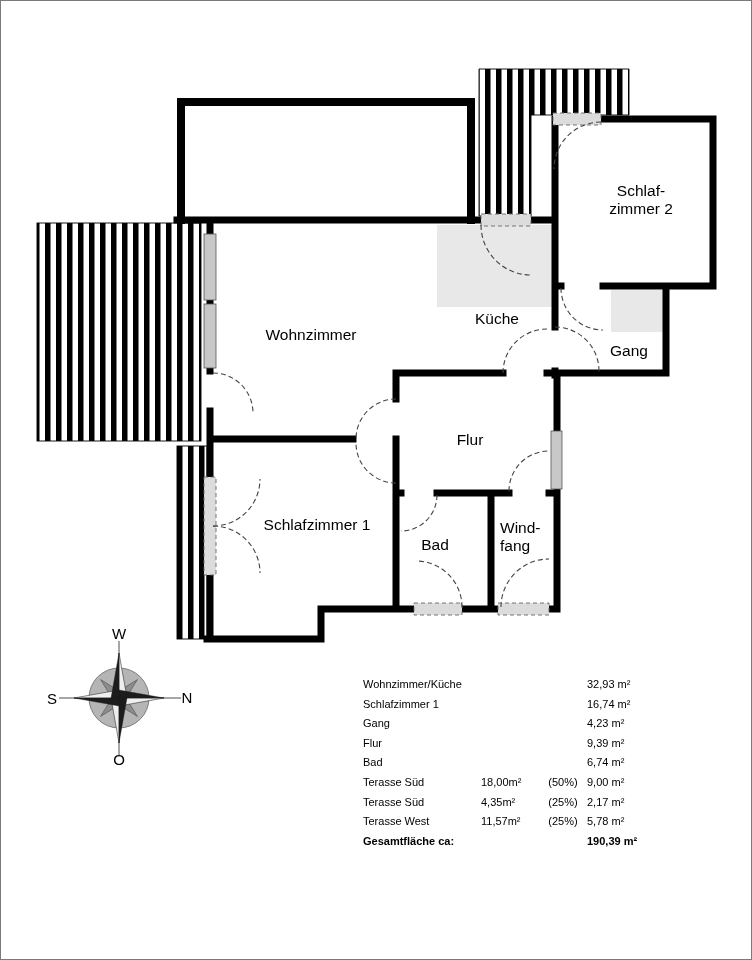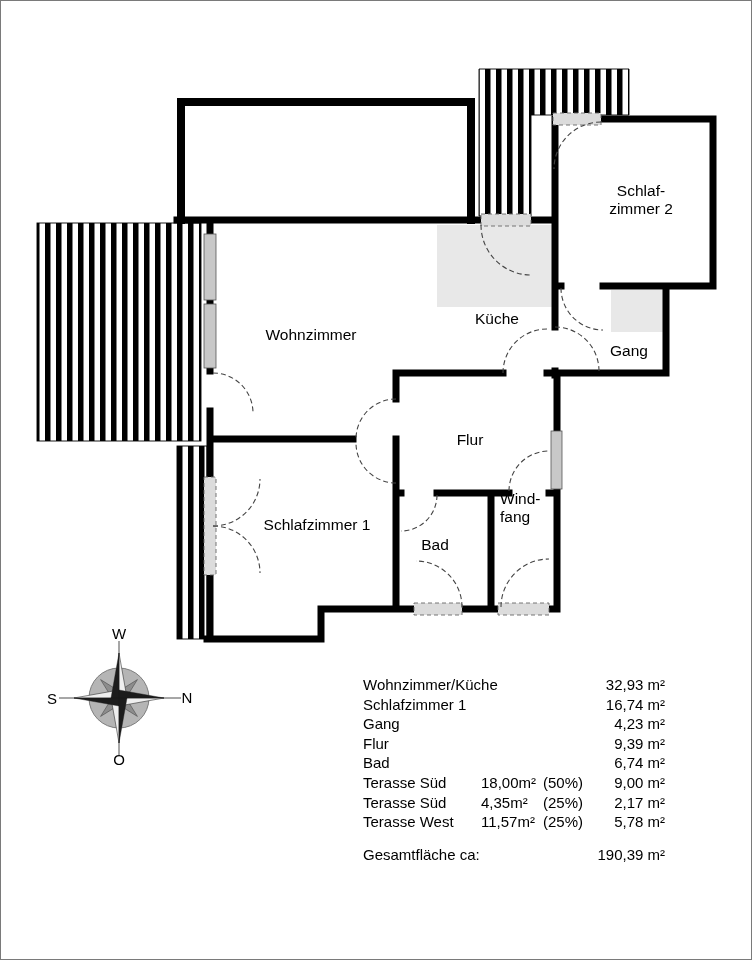--- a/index.html
+++ b/index.html
@@ -6,27 +6,27 @@
   *{margin:0;padding:0;box-sizing:border-box}
   html,body{background:#fff}
   body{font-family:"Liberation Sans",sans-serif;color:#000}
   .page{position:relative;width:752px;height:960px;background:#fff;border:1px solid #7a7a7a;overflow:hidden}
   .plan{position:absolute;left:0;top:0;width:752px;height:960px;display:block}
   .room-label{position:absolute;transform:translate(-50%,-50%);font-size:15.5px;line-height:1.15;white-space:nowrap}
   .room-label.center{text-align:center}
   .room-label .ln{display:block}
   .room-label.anchor-left{transform:translate(0,-50%);text-align:left}
   .compass-letter{position:absolute;transform:translate(-50%,-50%);font-size:15px}
-  .area-table{position:absolute;left:362px;top:674px;width:302px;font-size:15px;line-height:19.6px}
+  .area-table{position:absolute;left:362px;top:674px;width:302px;font-size:11px;line-height:19.6px}
   .trow{display:flex}
   .tl{flex:1;white-space:nowrap}
   .tm{width:58px;white-space:nowrap}
   .tp{width:48px;text-align:center;white-space:nowrap}
-  .tv{width:78px;text-align:right;white-space:nowrap}
-  .trow.total{margin-top:13px;font-weight:normal}
+  .tv{width:78px;text-align:left;white-space:nowrap}
+  .trow.total{font-weight:bold}
 </style>
 </head>
 <body>
 
 <div class="page">
 
   <svg class="plan" viewBox="0 0 752 960" xmlns="http://www.w3.org/2000/svg">
     <defs>
       <pattern id="hatchV" width="11" height="10" patternUnits="userSpaceOnUse">
         <rect width="11" height="10" fill="#ffffff"></rect>
@@ -103,21 +103,21 @@
   <div class="room-label" style="left:310px;top:334px">Wohnzimmer</div>
   <div class="room-label" style="left:496px;top:318px">Küche</div>
   <div class="room-label" style="left:628px;top:350px">Gang</div>
   <div class="room-label" style="left:469px;top:439px">Flur</div>
   <div class="room-label" style="left:316px;top:524px">Schlafzimmer 1</div>
   <div class="room-label" style="left:434px;top:544px">Bad</div>
   <div class="room-label center" style="left:640px;top:199px">
     <span class="ln">Schlaf-</span>
     <span class="ln">zimmer 2</span>
   </div>
-  <div class="room-label anchor-left" style="left:499px;top:507px">
+  <div class="room-label anchor-left" style="left:499px;top:536px">
     <span class="ln">Wind-</span>
     <span class="ln">fang</span>
   </div>
 
   <div class="compass-letter" style="left:118px;top:632px">W</div>
   <div class="compass-letter" style="left:51px;top:697px">S</div>
   <div class="compass-letter" style="left:186px;top:696px">N</div>
   <div class="compass-letter" style="left:118px;top:758px">O</div>
 
   <div class="area-table">

